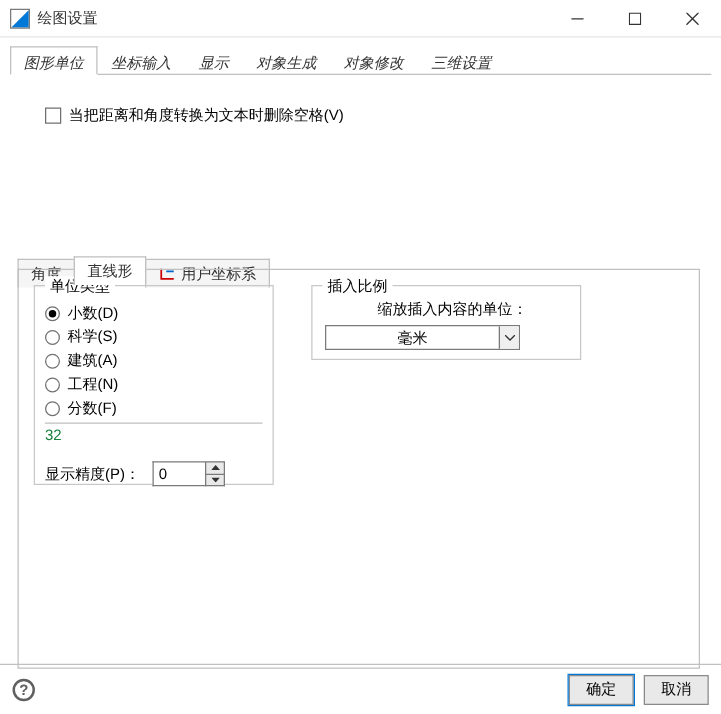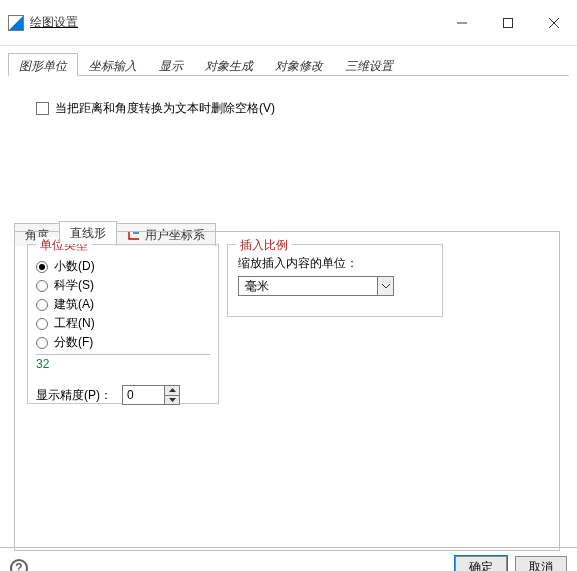--- a/index.html
+++ b/index.html
@@ -1,20 +1,20 @@
 <!DOCTYPE html>
 <html><head>
 <meta charset="utf-8">
 <style>
   * { box-sizing: border-box; font-family: "Microsoft YaHei", "SimSun", Arial, sans-serif; }
   html, body { margin: 0; padding: 0; }
   body { width: 577px; height: 571px; background: #fff; font-size: 12px; color: #000; }
 
   
-  .titlebar { height: 46px; display: flex; align-items: center; border-bottom: 1px solid #e5e5e5; text-decoration: underline; }
+  .titlebar { height: 30px; display: flex; align-items: center; border-bottom: 1px solid #e5e5e5; }
   .titlebar .app-icon { width: 16px; height: 16px; margin: 0 6px 0 8px; border: 1px solid #7a7a7a; background: linear-gradient(135deg,#fff 48%,#0078d7 52%); }
   .titlebar .title { flex: 0 0 auto; color: #333; }
   .titlebar .spacer { flex: 1 1 auto; }
   .win-btn { width: 46px; height: 30px; display: flex; align-items: center; justify-content: center; color: #333; }
   .win-btn svg { display: block; }
 
   
   .client { position: relative; height: 501px; padding: 6px 8px 0 8px; }
 
   
@@ -31,23 +31,23 @@
   
   .inner-tabs { position: absolute; left: 14px; top: 175px; display: flex; height: 23px; }
   .inner-tab { display: flex; align-items: center; gap: 4px; padding: 3px 10px; border: 1px solid #c0c0c0; border-bottom: none; background: #fff; color: #333; position: relative; }
   .inner-tab + .inner-tab { margin-left: -1px; }
   .inner-tab:not(.active) { top: 2px; background: #f5f5f5; }
   .inner-tab.active { z-index: 2; }
   .ucs-icon { width: 14px; height: 12px; }
 
   
   .group { position: absolute; border: 1px solid #c8c8c8; }
-  .group > .legend { position: absolute; top: -8px; left: 8px; background: #fff; padding: 0 4px; color: #b91c1c; }
+  .group > .legend { position: absolute; top: -8px; left: 8px; background: #fff; padding: 0 4px; color: #000000; }
   .grp-unit { left: 12px; top: 12px; width: 192px; height: 160px; }
-  .grp-ins  { left: 212px; top: 12px; width: 216px; height: 73px; }
+  .grp-ins  { left: 234px; top: 12px; width: 216px; height: 60px; text-align: center; }
 
   
   .radios { margin: 12px 0 0 8px; }
   .radio-row { display: flex; align-items: center; height: 19px; gap: 6px; }
   .radio { width: 12px; height: 12px; border: 1px solid #707070; border-radius: 50%; background: #fff; display: flex; align-items: center; justify-content: center; flex: 0 0 auto; }
   .radio.sel::after { content: ""; width: 6px; height: 6px; background: #000; border-radius: 50%; }
 
   .divider { margin: 2px 8px 0 8px; border-top: 1px solid #c0c0c0; }
   .readout { margin: 2px 0 0 8px; color: #15803d; }
 

